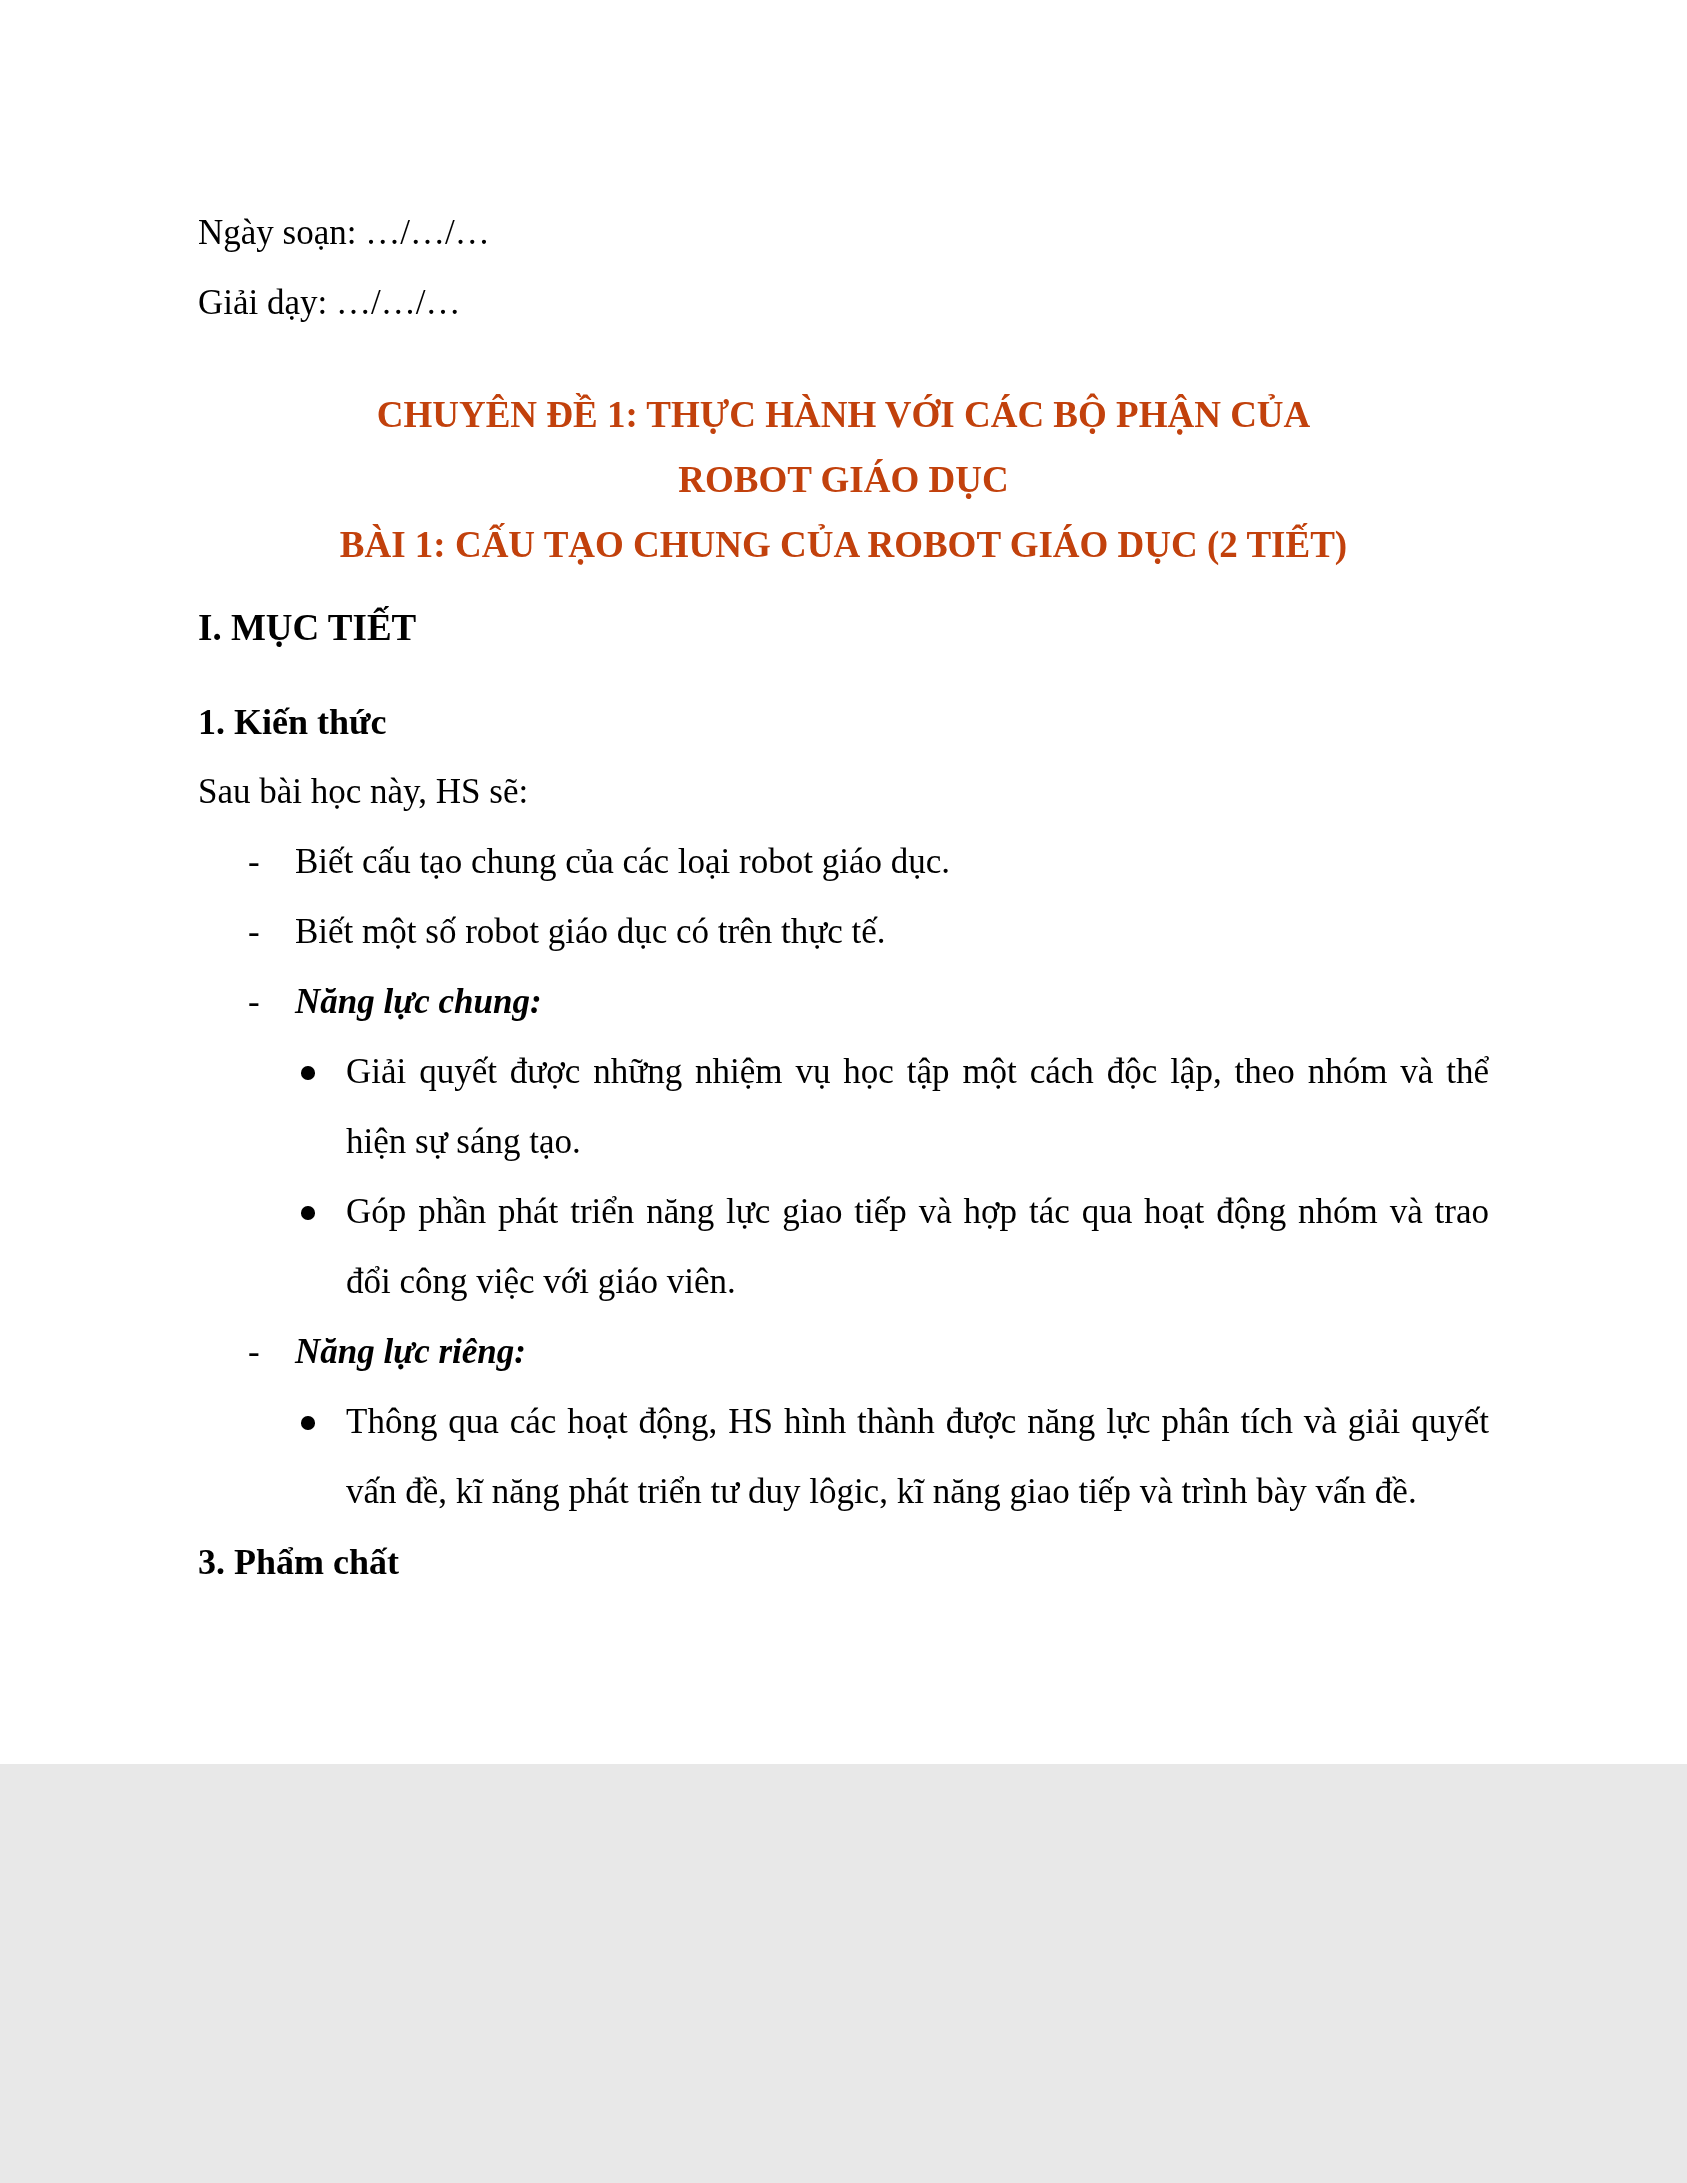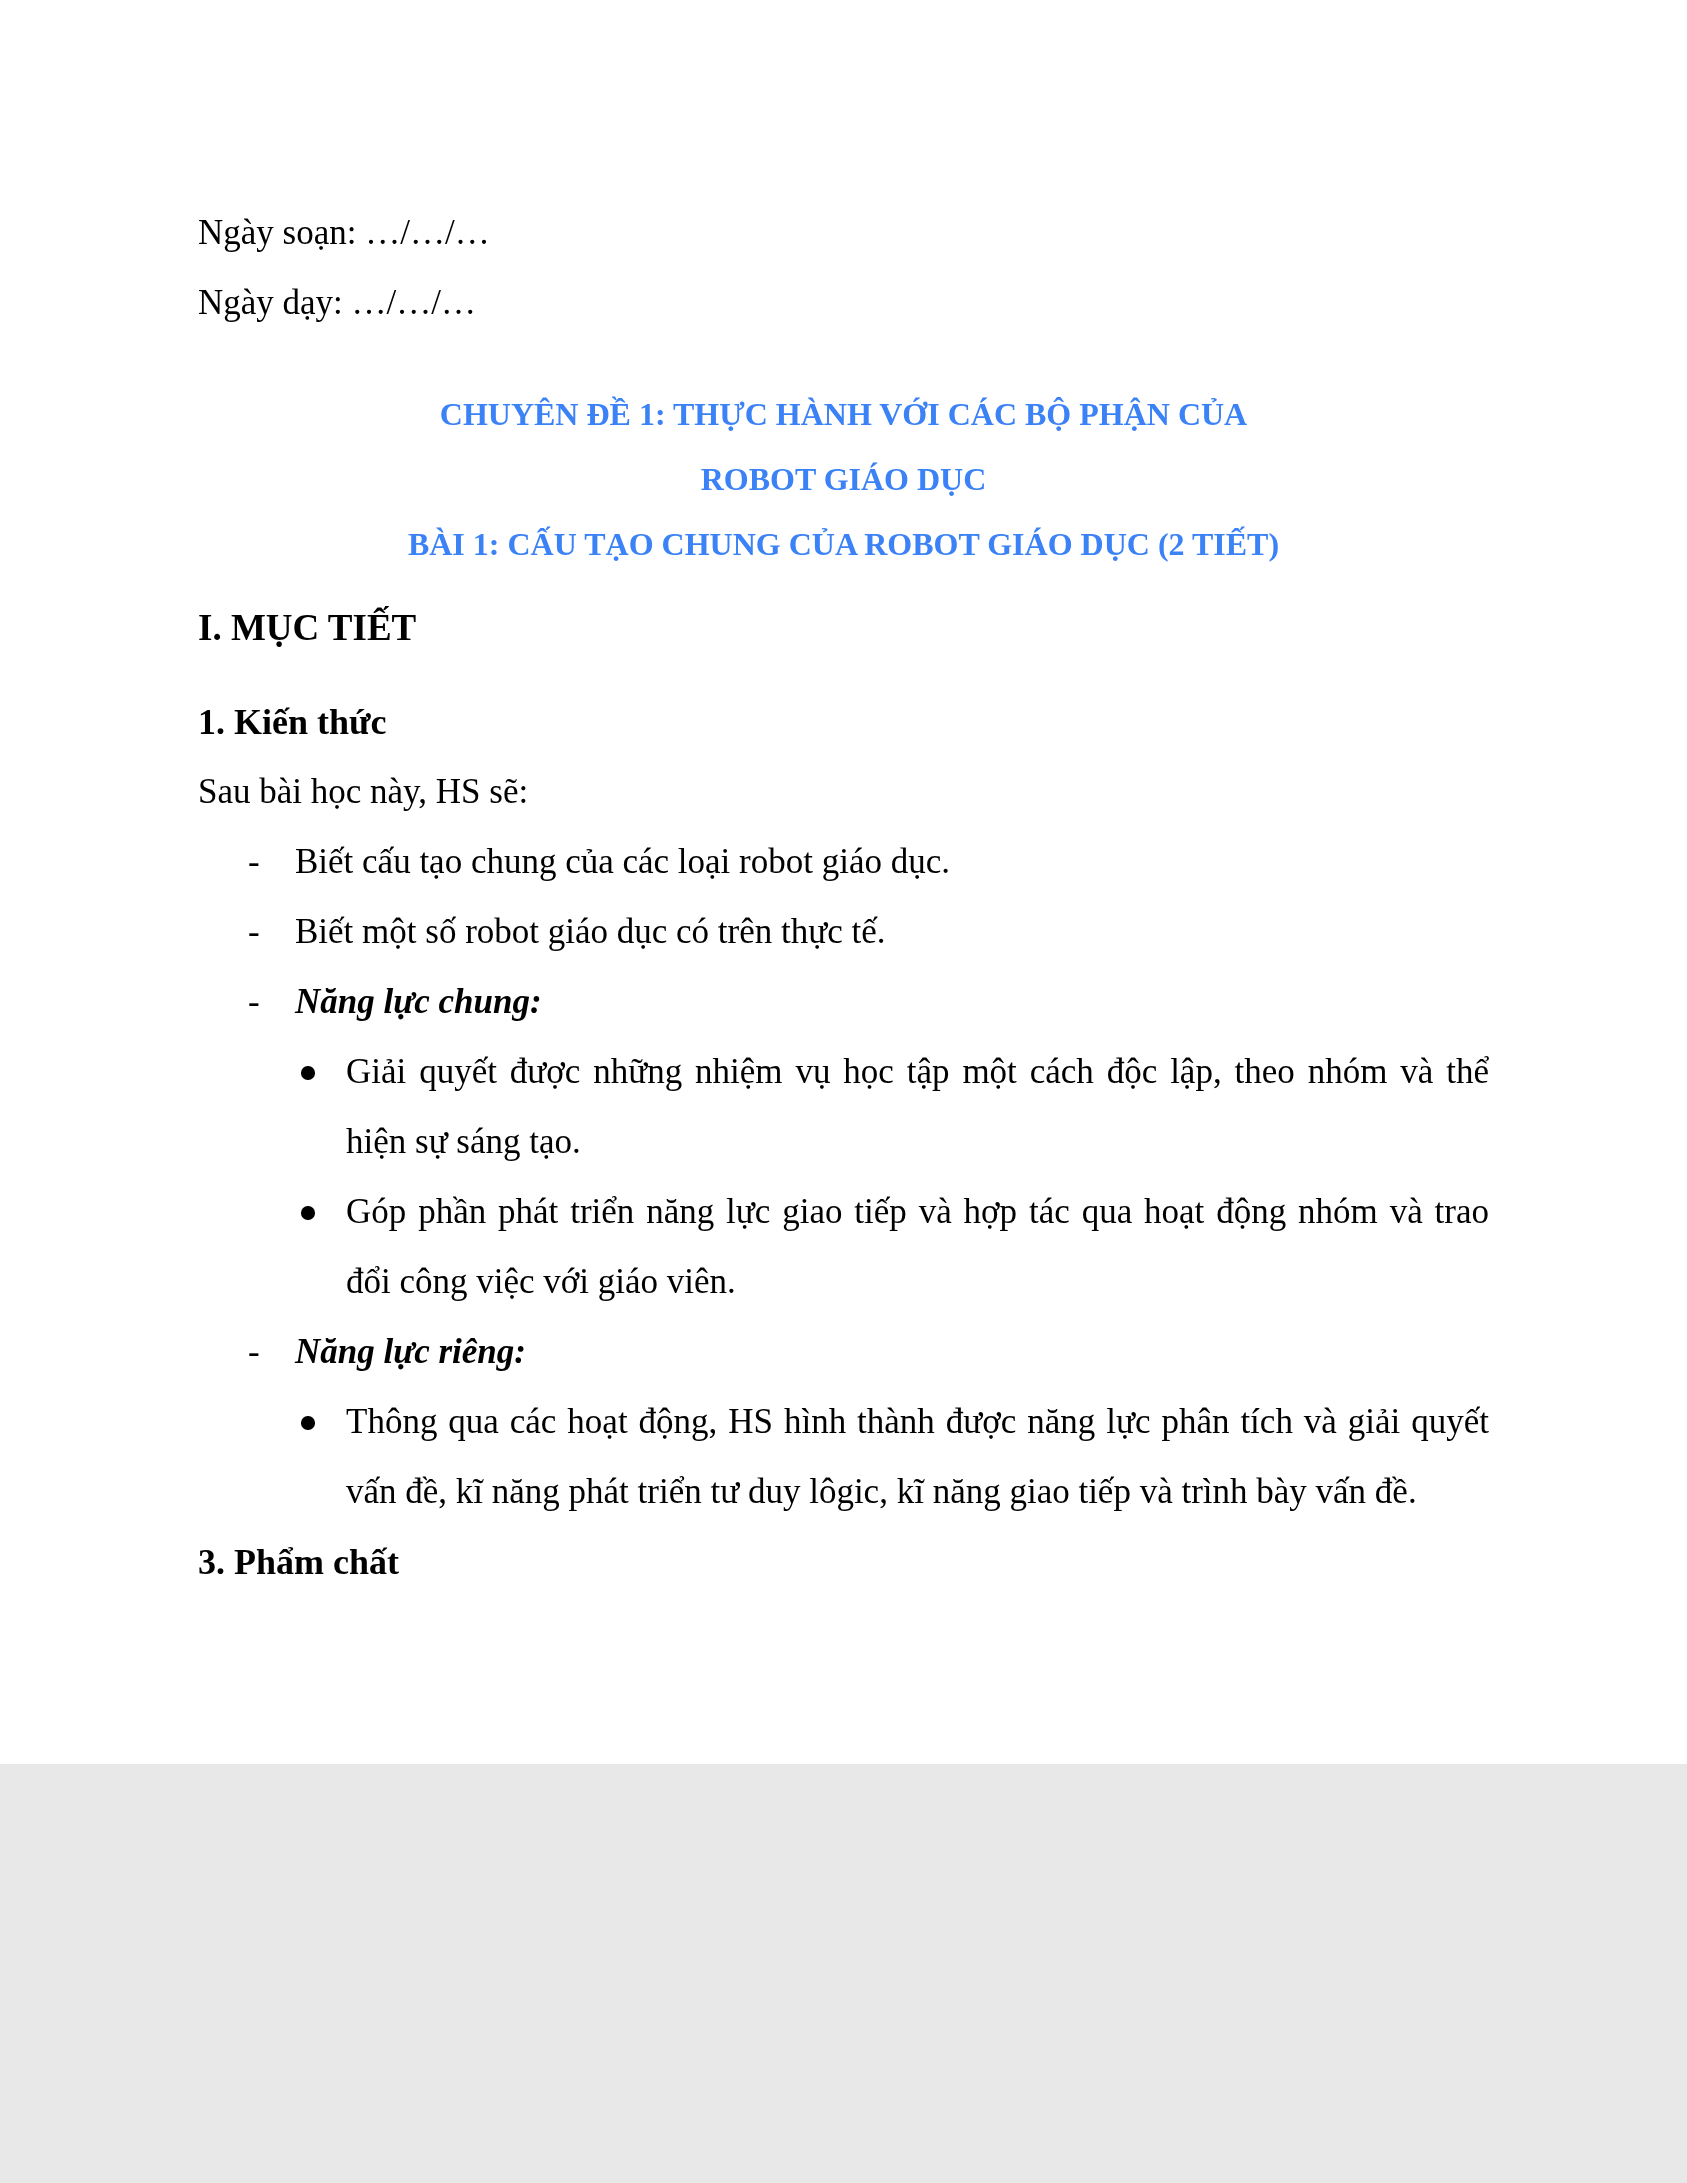--- a/index.html
+++ b/index.html
@@ -26,24 +26,24 @@
     margin: 0;
     font-size: 35px;
     line-height: 70px;
     white-space: pre;
   }
   .title-block {
     margin-top: 44px;
     text-align: center;
   }
   .title-line {
-    font-size: 32px;
+    font-size: 37px;
     line-height: 65px;
     font-weight: bold;
-    color: #3b82f6;
+    color: #c2410c;
   }
   .h-section {
     margin: 16px 0 0 0;
     font-size: 37px;
     line-height: 70px;
     font-weight: bold;
   }
   .h-sub {
     margin: 0;
     font-size: 36px;
@@ -103,21 +103,21 @@
     color: #000000;
   }
 </style>
 </head>
 <body>
 
 <div class="page">
   <main class="content">
 
     <p class="line">Ngày soạn: …/…/…</p>
-    <p class="line">Ngày dạy: …/…/…</p>
+    <p class="line">Giải dạy: …/…/…</p>
 
     <header class="title-block">
       <div class="title-line">CHUYÊN ĐỀ 1: THỰC HÀNH VỚI CÁC BỘ PHẬN CỦA</div>
       <div class="title-line">ROBOT GIÁO DỤC</div>
       <div class="title-line">BÀI 1: CẤU TẠO CHUNG CỦA ROBOT GIÁO DỤC (2 TIẾT)</div>
     </header>
 
     <div class="h-section">I. MỤC TIẾT</div>
 
     <div class="h-sub mt30">1. Kiến thức</div>

